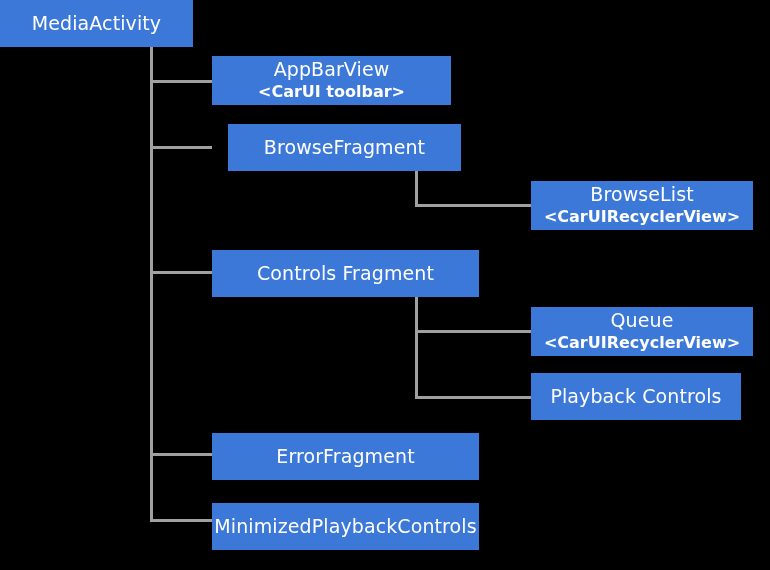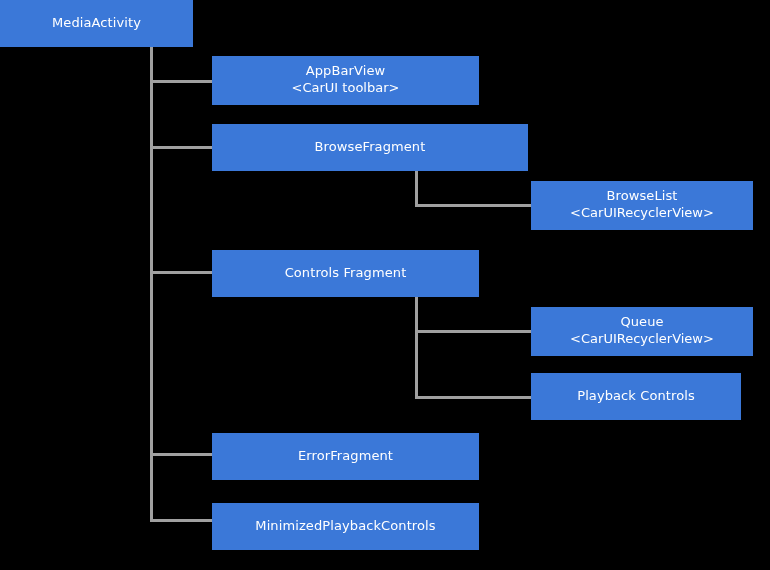--- a/index.html
+++ b/index.html
@@ -22,28 +22,28 @@
     color: #ffffff;
     display: flex;
     flex-direction: column;
     align-items: center;
     justify-content: center;
     box-sizing: border-box;
     text-align: center;
     line-height: 1.15;
   }
   .node .title {
-    font-size: 13px;
+    font-size: 19px;
     font-weight: 400;
     letter-spacing: 0.1px;
     white-space: nowrap;
   }
   .node .subtitle {
-    font-size: 13px;
-    font-weight: 400;
+    font-size: 16px;
+    font-weight: 700;
     margin-top: 2px;
     white-space: nowrap;
   }
   .node.has-sub .title { margin-top: -1px; }
 
   .conn {
     position: absolute;
     background: #a0a0a0;
   }
   .conn.h { height: 3px; }
@@ -70,26 +70,26 @@
   <div class="conn h" style="left:415px; top:204px; width:116px;"></div>
 
   <div class="conn v" style="left:415px; top:297px; height:102px;"></div>
   <div class="conn h" style="left:415px; top:330px; width:116px;"></div>
   <div class="conn h" style="left:415px; top:396px; width:116px;"></div>
 
   <div class="node" style="left:0px; top:0px; width:193px; height:47px;">
     <span class="title">MediaActivity</span>
   </div>
 
-  <div class="node has-sub" style="left:212px; top:56px; width:267px; height:49px;text-align:right;">
+  <div class="node has-sub" style="left:212px; top:56px; width:239px; height:49px;text-align:right;">
     <span class="title">AppBarView</span>
     <span class="subtitle">&lt;CarUI toolbar&gt;</span>
   </div>
 
-  <div class="node" style="left:212px; top:124px; width:316px; height:47px;">
+  <div class="node" style="left:228px; top:124px; width:233px; height:47px;">
     <span class="title">BrowseFragment</span>
   </div>
 
   <div class="node has-sub" style="left:531px; top:181px; width:222px; height:49px;">
     <span class="title">BrowseList</span>
     <span class="subtitle">&lt;CarUIRecyclerView&gt;</span>
   </div>
 
   <div class="node" style="left:212px; top:250px; width:267px; height:47px;">
     <span class="title">Controls Fragment</span>

